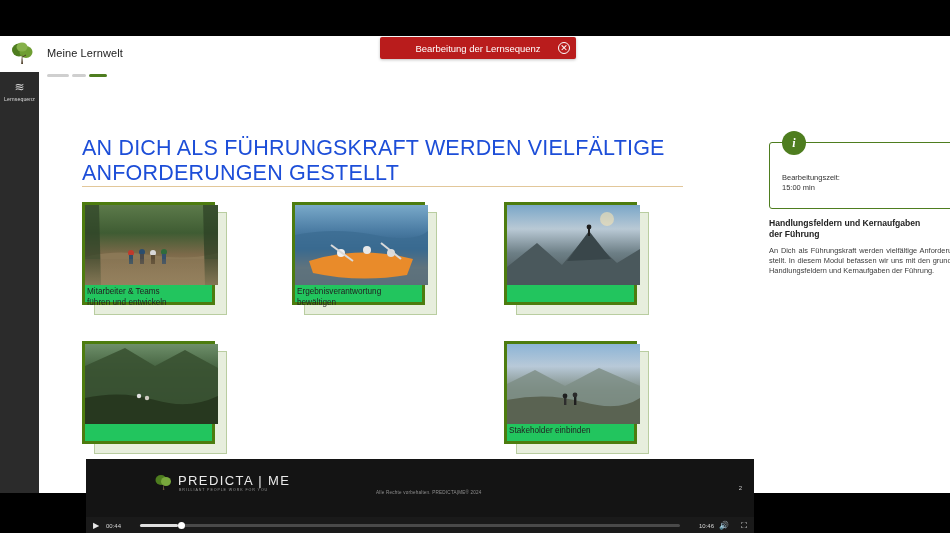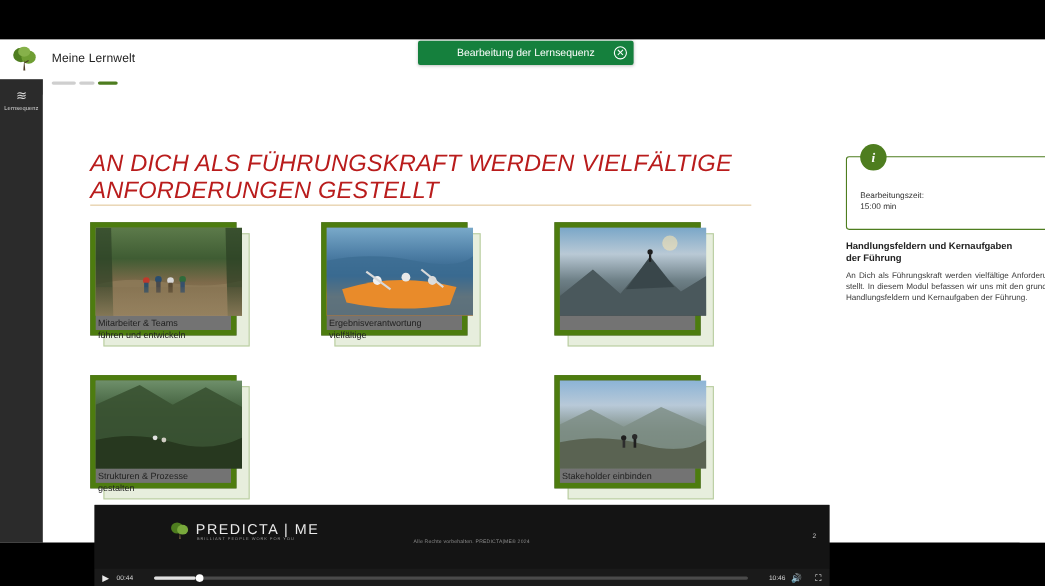--- a/index.html
+++ b/index.html
@@ -43,21 +43,21 @@
   .tree {
     display: block;
   }
   .header-title {
     position: absolute; left: 47px; top: 11px;
     font-size: 11px; color: #222; letter-spacing: .1px;
   }
   .toast {
     position: absolute; left: 380px; top: 1px;
     width: 196px; height: 22px;
-    background: #15803d;
+    background: #b91c1c;
     color: #fff;
     border-radius: 2px;
     display: flex; align-items: center; justify-content: center;
     font-size: 9.5px;
     box-shadow: 0 1px 3px rgba(0,0,0,.25);
   }
   .toast-close {
     position: absolute; right: 6px; top: 50%; transform: translateY(-50%);
     width: 12px; height: 12px; border-radius: 50%;
     border: 1px solid #fff;
@@ -86,23 +86,22 @@
   .pseg.todo { background: #cfcfcf; }
   
   .content {
     position: absolute; left: 39px; top: 50px; width: 911px; height: 407px;
     background: #fff;
   }
   .page-title {
     position: absolute; left: 43px; top: 50px;
     width: 600px;
     font-size: 21.5px; line-height: 25px; font-weight: 400;
-    color: #b91c1c; letter-spacing: .2px;
+    color: #1d4ed8; letter-spacing: .2px;
     text-transform: uppercase;
-    font-style: italic;
   }
   .title-rule {
     position: absolute; left: 43px; top: 100px; width: 601px; height: 1px;
     background: #e2c79a;
   }
   
   .tiles {
     position: absolute; left: 43px; top: 116px; width: 615px; height: 252px;
   }
   .tile {
@@ -116,22 +115,22 @@
   .tile .photo {
     position: absolute; left: 0; top: 0; width: 133px; height: 80px;
     overflow: hidden;
   }
   .tile .label {
     position: absolute; left: 2px; top: 82px; width: 131px;
     font-size: 8.2px; line-height: 10.5px; color: #222;
   }
   .tile .card-front {
     position: absolute; left: 0; top: 0; width: 133px; height: 103px;
-    background: #737373;
-    border: 5px solid #4d7c0f;
+    background: #22c55e;
+    border: 3px solid #4d7c0f;
   }
   
   .ph1 { background:
       linear-gradient(180deg,#5c7a4a 0%,#3f5c33 35%,#7d6a4a 62%,#a89070 100%); }
   .ph1::after { content:""; position:absolute; left:0; bottom:0; width:100%; height:26px;
       background: linear-gradient(180deg, rgba(120,100,70,.2), rgba(150,130,95,.75)); }
   .ph2 { background:
       linear-gradient(180deg,#79a9c9 0%,#4e7fa6 30%,#2f5f86 55%,#e98b2a 78%,#d97a1c 100%); }
   .ph3 { background:
       linear-gradient(180deg,#7aa7c8 0%,#b9c9d5 30%,#6d7f86 60%,#3f4a4c 100%); }
@@ -305,21 +304,21 @@
                 <path d="M0 30 Q40 22 80 30 T133 26 L133 80 L0 80 Z" fill="#3c6d92" opacity=".8"></path>
                 <path d="M14 56 q50 -16 104 -2 l-6 16 q-48 8 -94 -2 z" fill="#e98b2a"></path>
                 <circle cx="46" cy="48" r="4" fill="#f0f0f0"></circle>
                   <circle cx="72" cy="45" r="4" fill="#e8e8e8"></circle>
                 <circle cx="96" cy="48" r="4" fill="#dcdcdc"></circle>
                 <path d="M36 40 L58 56" stroke="#d9d9d9" stroke-width="2"></path>
                 <path d="M86 38 L106 54" stroke="#d9d9d9" stroke-width="2"></path>
               </svg>
             </div>
             <div class="label" style="white-space: pre-line;">Ergebnisverantwortung
-vielfältige</div>
+bewältigen</div>
           </div>
         </div>
 
         <div class="tile" style="left:422px;top:0px;">
           <div class="shadow-card"></div>
           <div class="card-front">
             <div class="photo ph3">
               <svg class="photo-figs" viewBox="0 0 133 80" preserveAspectRatio="none" aria-hidden="true">
                 <path d="M0 62 L30 38 L55 60 L80 30 L110 58 L133 44 L133 80 L0 80 Z" fill="#4a585c"></path>
                 <path d="M60 56 L82 26 L104 54 Z" fill="#39464a"></path>
@@ -335,22 +334,20 @@
           <div class="shadow-card"></div>
           <div class="card-front">
             <div class="photo ph4">
               <svg class="photo-figs" viewBox="0 0 133 80" preserveAspectRatio="none" aria-hidden="true">
                 <path d="M0 22 L40 4 L70 22 L100 6 L133 24 L133 80 L0 80 Z" fill="#3a5232" opacity=".9"></path>
                 <path d="M0 54 Q36 46 70 56 T133 52 L133 80 L0 80 Z" fill="#27381f"></path>
                 <circle cx="54" cy="52" r="2.2" fill="#e2e2e2"></circle>
                 <circle cx="62" cy="54" r="2.2" fill="#d0cdc3"></circle>
               </svg>
             </div>
-            <div class="label" style="white-space: pre-line;">Strukturen &amp; Prozesse
-gestalten</div>
           </div>
         </div>
 
 
         <div class="tile" style="left:422px;top:139px;">
           <div class="shadow-card"></div>
           <div class="card-front">
             <div class="photo ph6">
               <svg class="photo-figs" viewBox="0 0 133 80" preserveAspectRatio="none" aria-hidden="true">
                 <path d="M0 40 L28 26 L58 42 L92 24 L133 42 L133 62 L0 62 Z" fill="#7d8d84" opacity=".8"></path>

